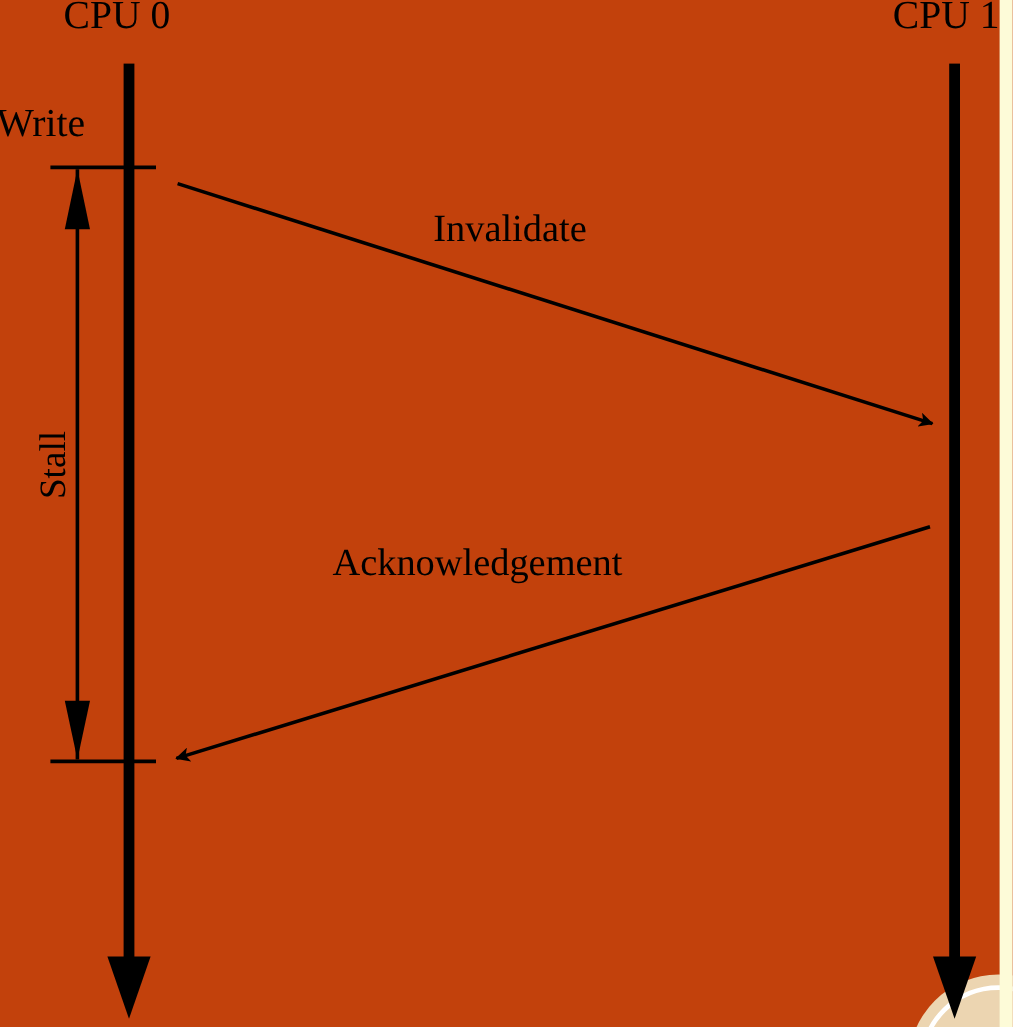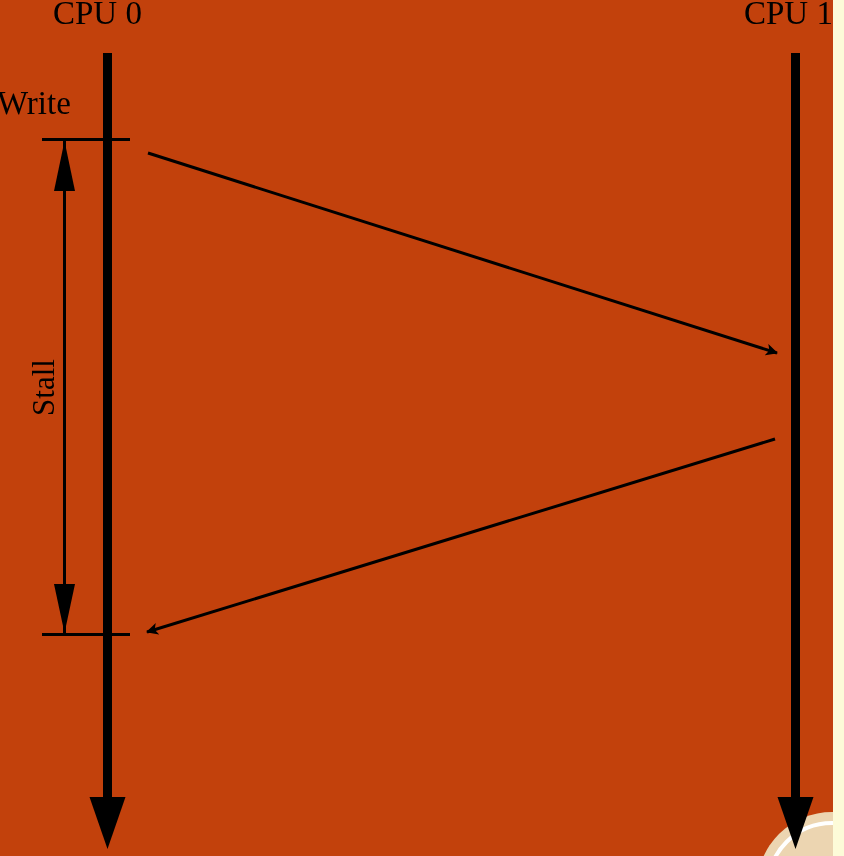--- a/index.html
+++ b/index.html
@@ -147,17 +147,19 @@
   </svg>
 
   <div class="lbl" id="hdr-cpu0">CPU 0</div>
 
   <div class="lbl" id="hdr-cpu1">CPU 1</div>
 
   <div class="lbl" id="lbl-write">Write</div>
 
   <div class="lbl" id="lbl-stall">Stall</div>
 
+  <div class="lbl" id="lbl-invalidate">Invalidate</div>
 
+  <div class="lbl" id="lbl-ack">Acknowledgement</div>
 
   <div class="edge-strip"></div>
 
 </div>
 
 </body></html>

